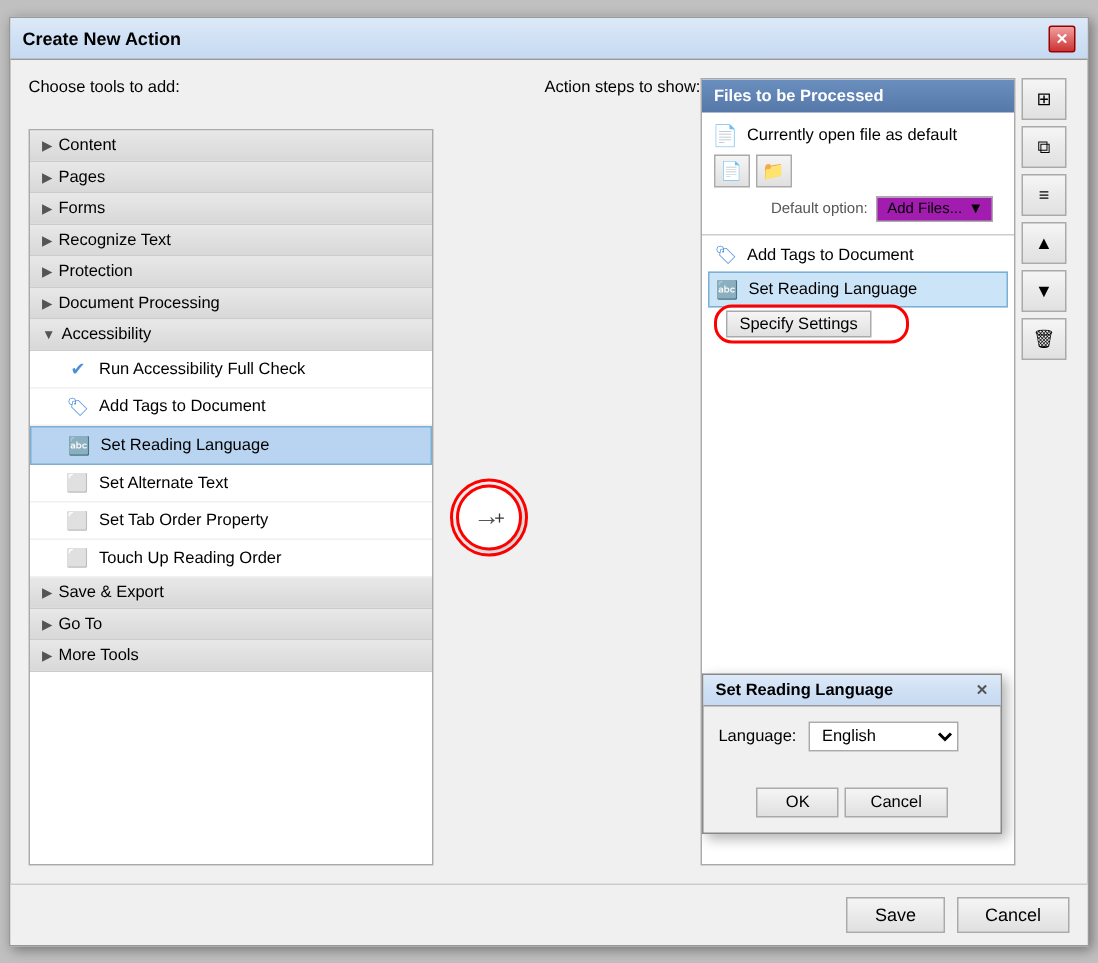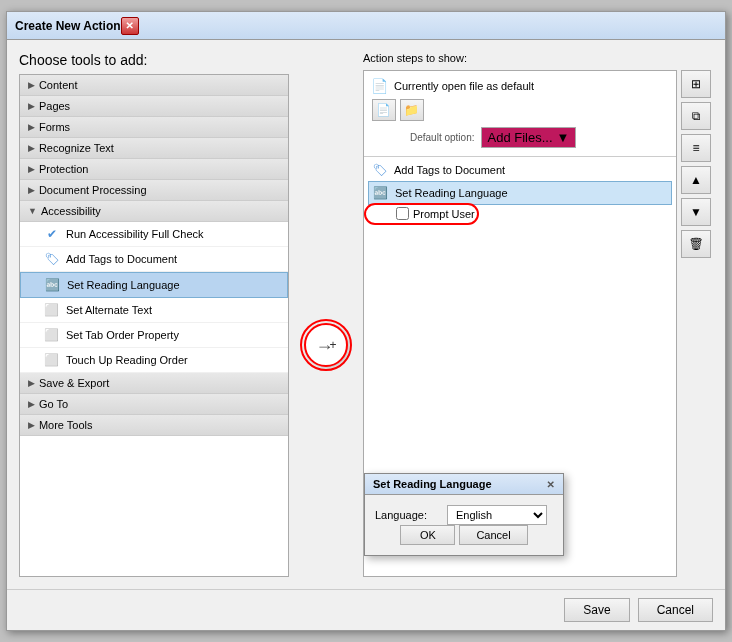--- a/index.html
+++ b/index.html
@@ -22,21 +22,21 @@
       height: 620px;
       display: flex;
       flex-direction: column;
     }
     .title-bar {
       background: linear-gradient(to bottom, #dce9f8, #c5d9f1);
       border-bottom: 1px solid #999;
       padding: 5px 8px;
       display: flex;
       align-items: center;
-      justify-content: flex-start;
+      justify-content: space-between;
       height: 28px;
     }
     .title-bar-text {
       font-size: 12px;
       font-weight: bold;
       color: #000;
     }
     .title-close {
       width: 18px;
       height: 18px;
@@ -58,22 +58,22 @@
       gap: 12px;
       overflow: hidden;
     }
     .left-panel {
       width: 270px;
       flex-shrink: 0;
       display: flex;
       flex-direction: column;
     }
     .panel-label {
-      font-size: 14px;
-      margin-bottom: 6px;
+      font-size: 11px;
+      margin-bottom: 22px;
       color: #000;
     }
     .tools-list {
       border: 1px solid #aaa;
       background: white;
       flex: 1;
       overflow-y: auto;
     }
     .tool-group-header {
       background: linear-gradient(to bottom, #e8e8e8, #d8d8d8);
@@ -108,21 +108,21 @@
       height: 16px;
       flex-shrink: 0;
       display: flex;
       align-items: center;
       justify-content: center;
       font-size: 12px;
     }
     .right-panel {
       flex: 1;
       display: flex;
-      flex-direction: column;
+      flex-direction: row;
       position: relative;
     }
     .right-panel-label {
       font-size: 11px;
       margin-bottom: 6px;
       color: #000;
     }
     .action-container {
       border: 1px solid #aaa;
       background: white;
@@ -168,23 +168,23 @@
     .default-option-label {
       color: #555;
       font-size: 10px;
       margin-left: 36px;
     }
     .dropdown-button {
       display: flex;
       align-items: center;
       gap: 4px;
       border: 1px solid #aaa;
-      background: #be185d;
+      background: #a21caf;
       padding: 2px 6px;
-      font-size: 13px;
+      font-size: 10px;
       cursor: pointer;
     }
     .file-buttons {
       display: flex;
       gap: 4px;
       padding: 2px 4px;
     }
     .icon-btn {
       width: 24px;
       height: 22px;
@@ -290,22 +290,22 @@
       font-size: 10px;
       cursor: pointer;
       color: #555;
     }
     .sub-dialog-body {
       padding: 10px;
     }
     .sub-dialog-row {
       display: flex;
       align-items: center;
-      gap: 20px;
-      margin-bottom: 0;
+      gap: 8px;
+      margin-bottom: 24px;
     }
     .sub-dialog-label {
       font-size: 11px;
     }
     .sub-dialog-select {
       font-size: 11px;
       border: 1px solid #aaa;
       padding: 2px 4px;
       background: white;
       width: 100px;
@@ -451,20 +451,21 @@
           </marker>
         </defs>
       </svg>
     </div>
 
     <div class="right-panel">
       <div class="right-panel-label">Action steps to show:</div>
       <div style="display:flex; flex:1; gap:4px;">
         <div class="action-container">
 
+          <div class="action-section-header">Files to be Processed</div>
           <div class="files-section">
             <div class="file-item">
               <div class="file-icon" style="color:#cc0000; font-size:14px;">📄</div>
               <span>Currently open file as default</span>
             </div>
             <div class="file-buttons">
               <div class="icon-btn">📄</div>
               <div class="icon-btn">📁</div>
             </div>
             <div class="default-option-row">
@@ -482,27 +483,26 @@
               <div class="tool-icon" style="color:#4a90d9;">🏷</div>
               <span>Add Tags to Document</span>
             </div>
 
             <div class="action-item-row highlighted" style="position:relative;">
               <div class="tool-icon" style="color:#4a90d9;">🔤</div>
               <span>Set Reading Language</span>
 
             </div>
 
-
-            <div class="checkbox-row" style="position:relative;">
-              <input type="checkbox" style="margin: 0px;">
-              <span>Prompt User</span>
-
-              <div style="position:absolute; left:-4px; top:-2px; width:115px; height:22px; border:2.5px solid red; border-radius:12px; pointer-events:none;"></div>
-            </div>
+            <div style="display:flex; align-items:center; padding:2px 4px 2px 8px; position:relative;">
+              <button class="specify-btn" style="position:relative; z-index:1;">Specify Settings</button>
+
+              <div style="position:absolute; left:4px; top:-2px; width:130px; height:26px; border:2.5px solid red; border-radius:12px; pointer-events:none;"></div>
+            </div>
+
           </div>
 
           <div class="sub-dialog" style="bottom:20px; left:0;">
             <div class="sub-dialog-title">
               <span>Set Reading Language</span>
               <span class="sub-dialog-close">✕</span>
             </div>
             <div class="sub-dialog-body">
               <div class="sub-dialog-row">
                 <span class="sub-dialog-label">Language:</span>

